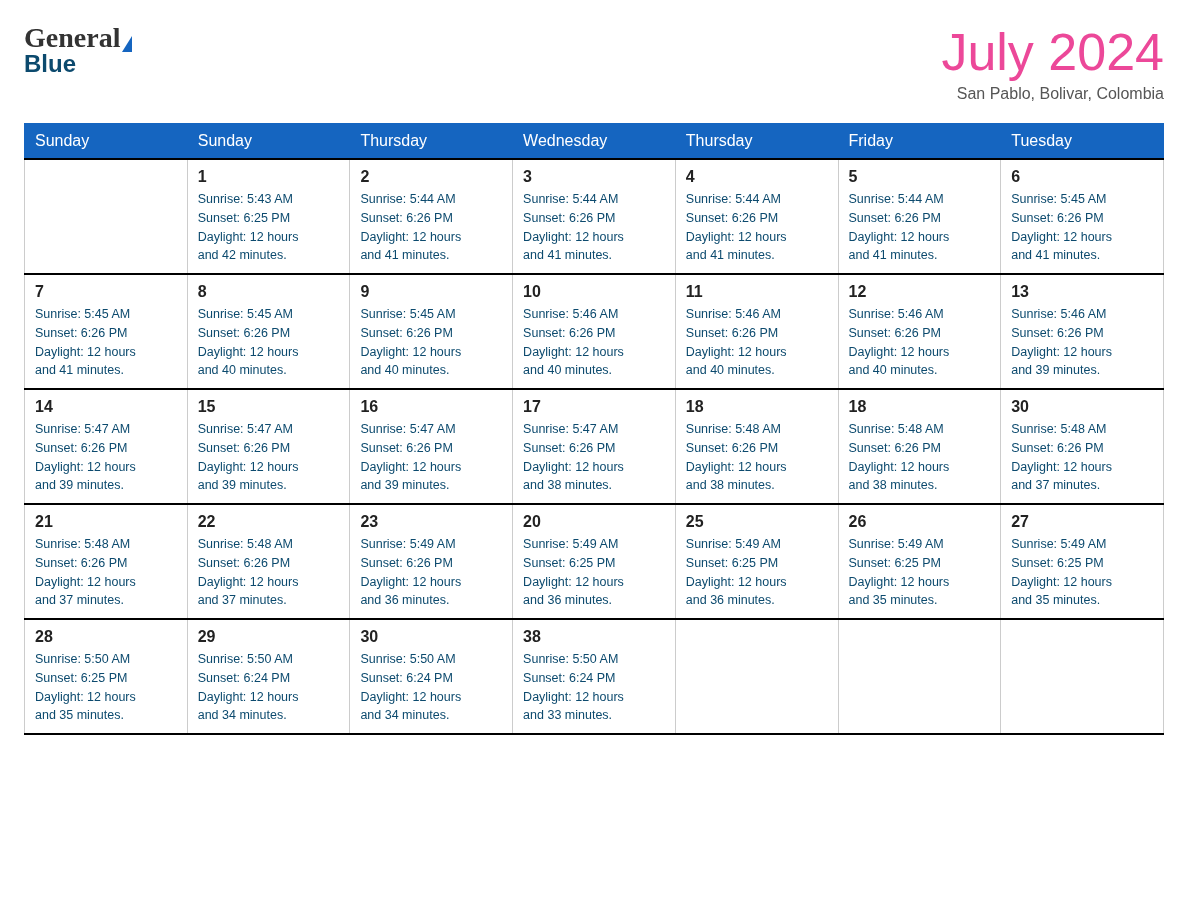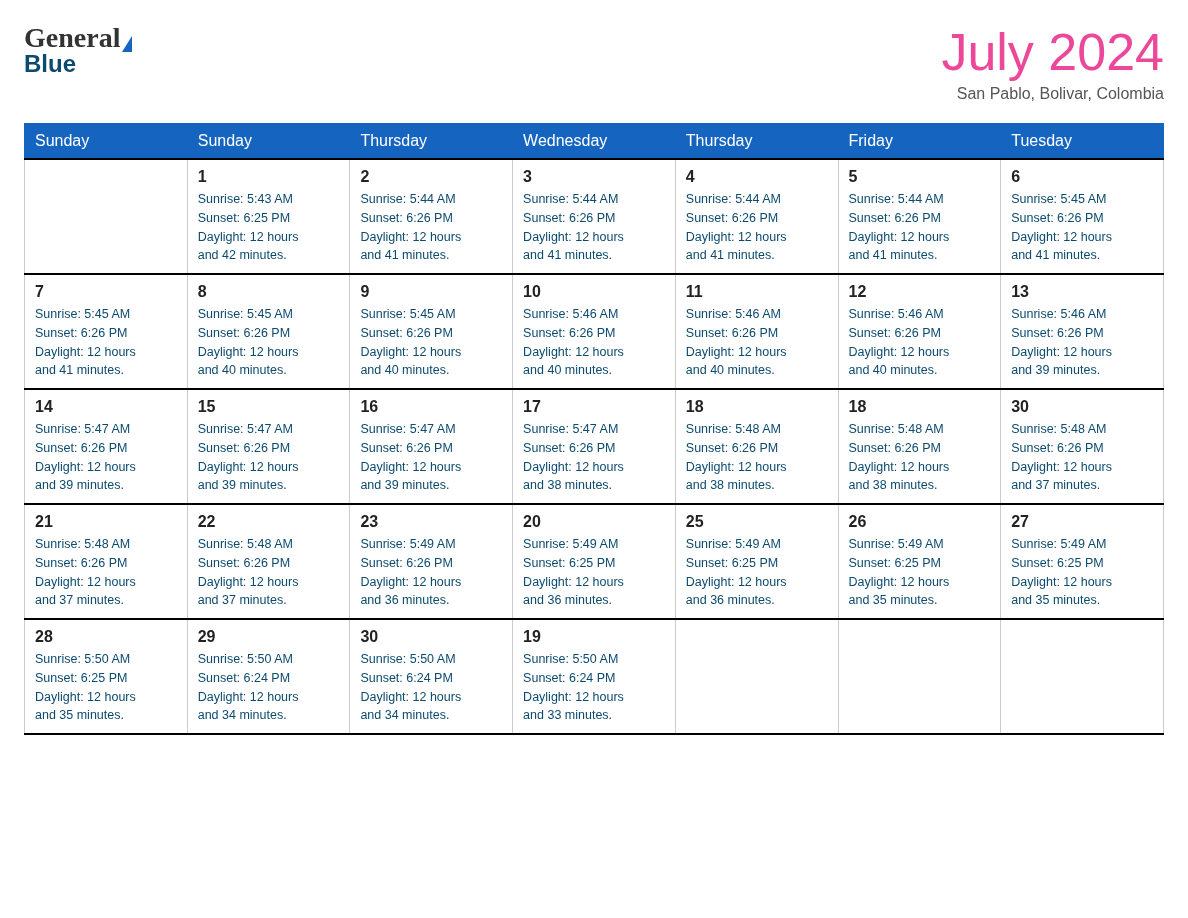--- a/index.html
+++ b/index.html
@@ -252,21 +252,21 @@
         </td>
         <td>
           <span class="day-number">29</span>
           <div class="day-info">Sunrise: 5:50 AM<br>Sunset: 6:24 PM<br>Daylight: 12 hours<br>and 34 minutes.</div>
         </td>
         <td>
           <span class="day-number">30</span>
           <div class="day-info">Sunrise: 5:50 AM<br>Sunset: 6:24 PM<br>Daylight: 12 hours<br>and 34 minutes.</div>
         </td>
         <td>
-          <span class="day-number">19</span>
+          <span class="day-number">38</span>
           <div class="day-info">Sunrise: 5:50 AM<br>Sunset: 6:24 PM<br>Daylight: 12 hours<br>and 33 minutes.</div>
         </td>
         <td class="empty-cell"></td>
         <td class="empty-cell"></td>
         <td class="empty-cell"></td>
       </tr>
     </tbody>
 </table>
 
 </body></html>

